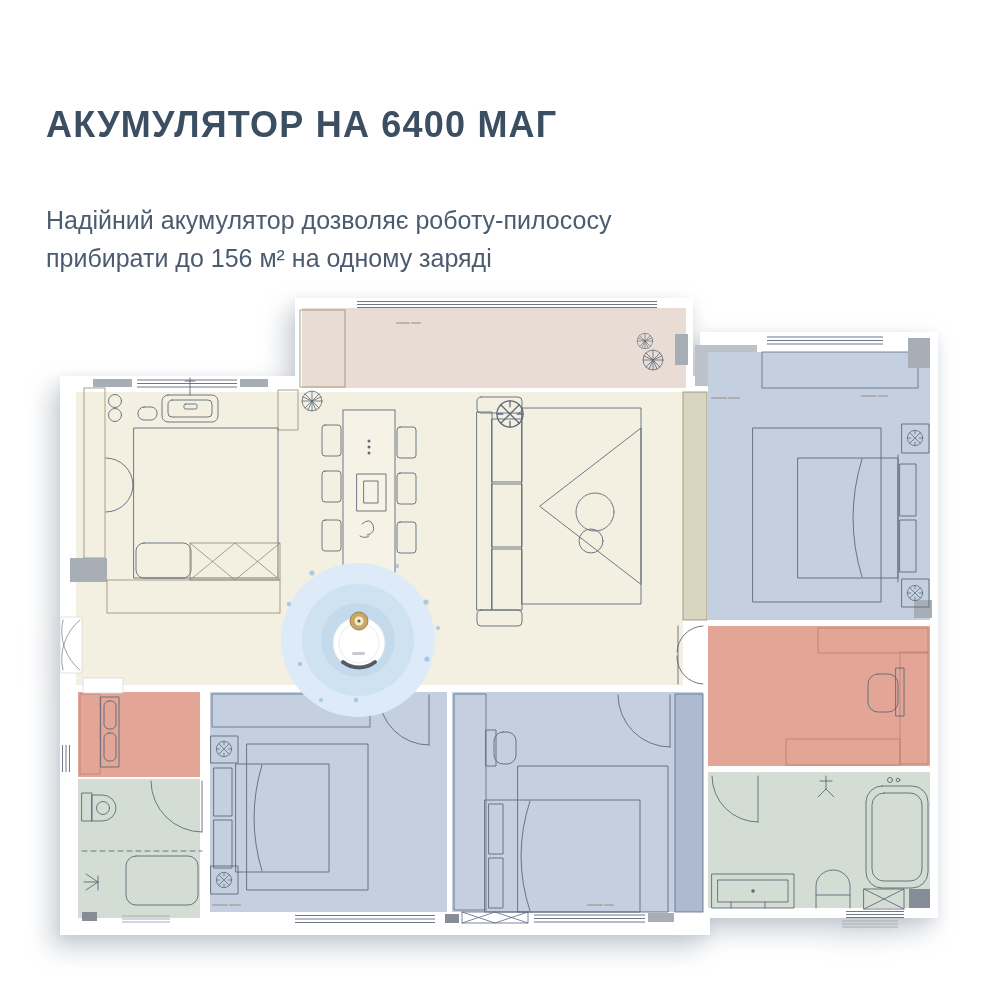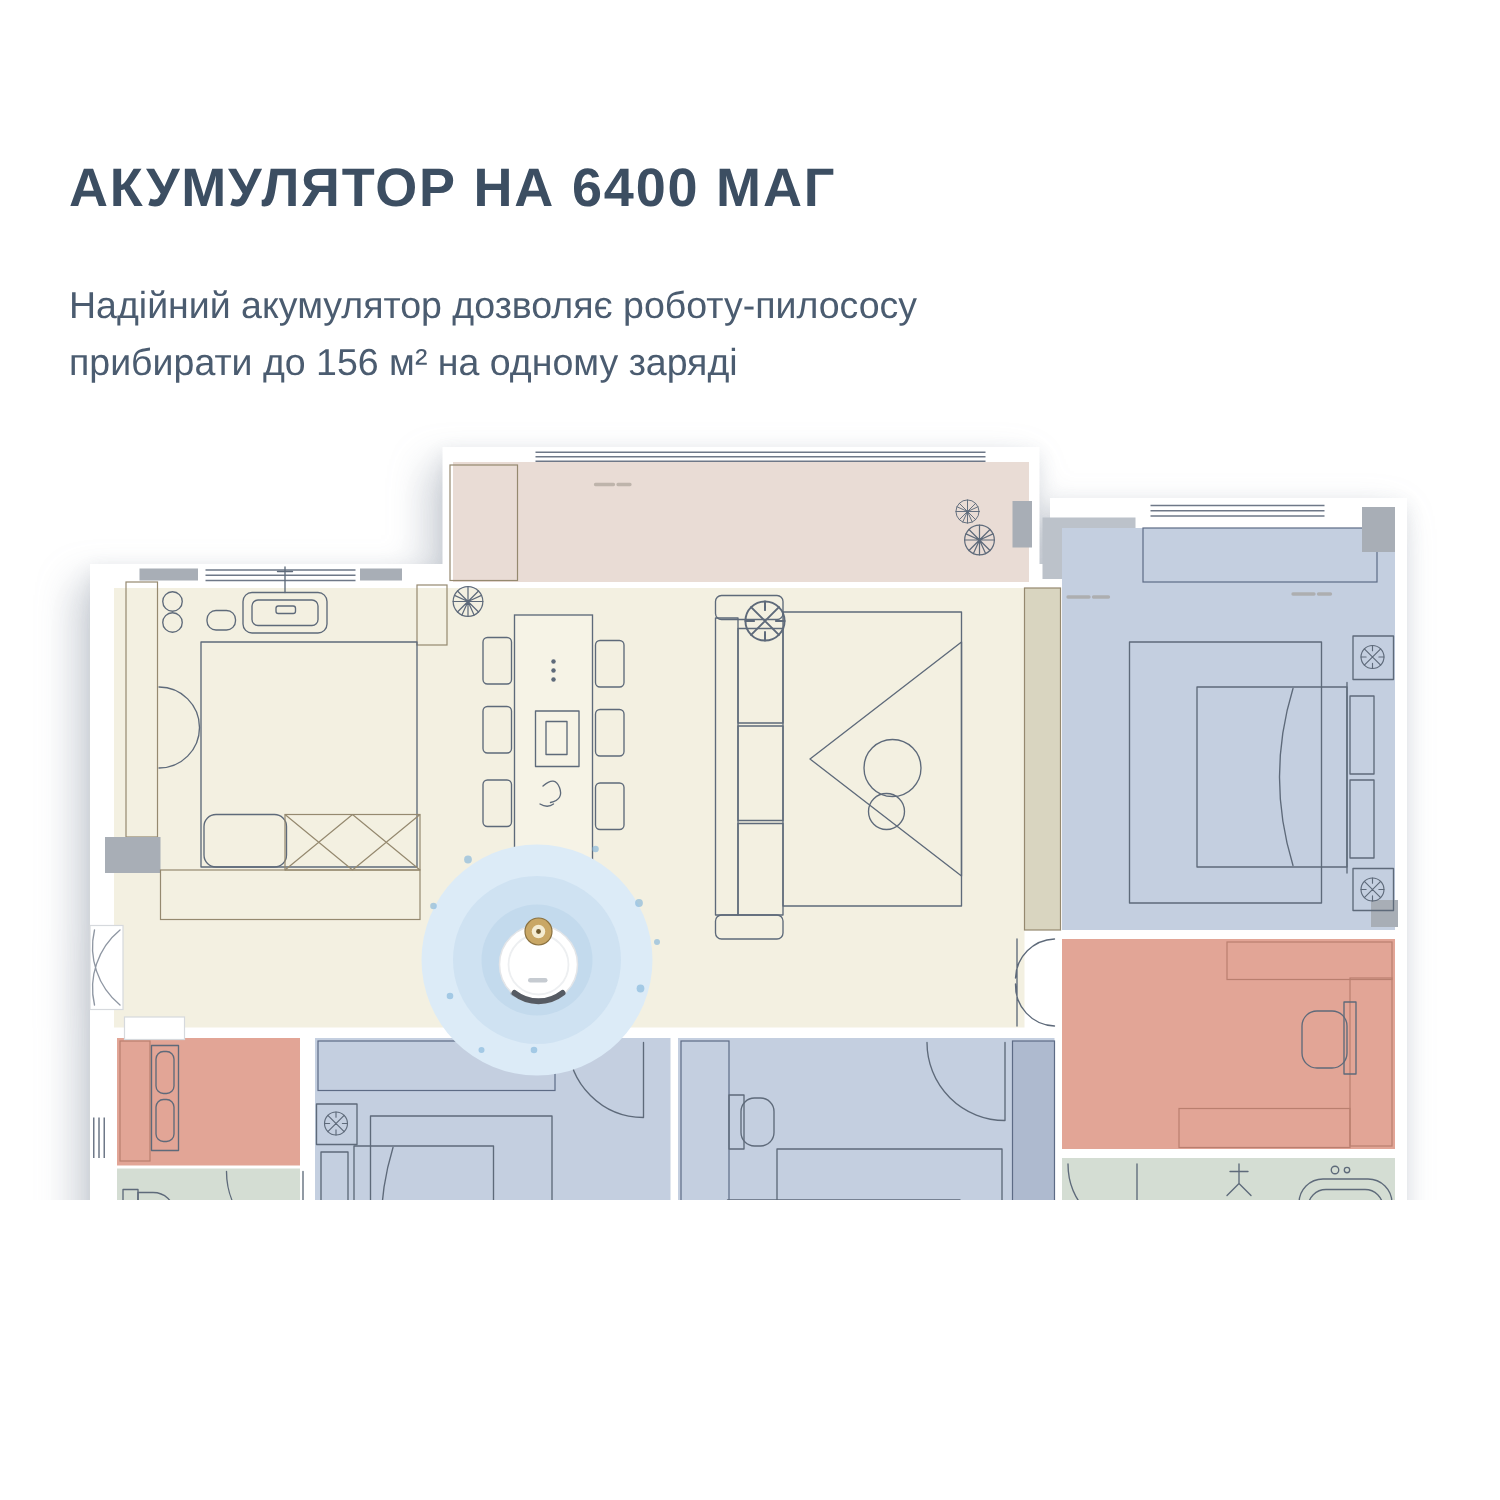--- a/index.html
+++ b/index.html
@@ -1,20 +1,20 @@
 <!DOCTYPE html>
 <html style="--c-background: #ffffff; --c-title: #3c4e62; --c-subtitle: #4b5c70; --c-wall: #ffffff; --c-wall_accent: #a8aeb6; --c-wall_accent_dark: #878d96; --c-wall_block: #bcc2ca; --c-floor_cream: #f3f0e1; --c-floor_balcony: #e9dcd5; --c-floor_blue: #c4cfe0; --c-floor_blue_deep: #aebacf; --c-floor_salmon: #e2a596; --c-floor_green: #d4ddd3; --c-floor_wardrobe: #d9d5c0; --c-island: #f6f3e6; --c-line: #5e6a7a; --c-line_tan: #95896f; --c-line_blue: #5d6b85; --c-line_salmon: #b97f6f; --c-line_window: #6e7888; --c-label_dash: #9b9488; --c-ring_outer: #dcebf7; --c-ring_mid: #cfe2f2; --c-ring_inner: #c3daed; --c-robot_body: #ffffff; --c-robot_turret: #c9a765; --c-robot_turret_inner: #f4ecd2; --c-dot_blue: #85b7dc;"><head>
 <meta charset="utf-8">
 <style>
   html,body{margin:0;padding:0;}
   body{background:var(--c-background,#fff);}
-  .slide{position:relative;width:1000px;height:800px;overflow:hidden;background:var(--c-background,#fff);font-family:"Liberation Sans",sans-serif;border-radius:10px;}
+  .slide{position:relative;width:1000px;height:1000px;overflow:hidden;background:var(--c-background,#fff);font-family:"Liberation Sans",sans-serif;border-radius:10px;}
   .hdr{position:absolute;left:46px;top:104px;}
   .title{margin:0;font-size:36px;font-weight:700;letter-spacing:1.2px;color:var(--c-title);}
-  .sub{margin:40px 0 0 0;font-size:25px;line-height:1.5;font-weight:400;color:var(--c-subtitle);}
+  .sub{margin:56px 0 0 0;font-size:25px;line-height:1.5;font-weight:400;color:var(--c-subtitle);}
   svg.plan{position:absolute;left:0;top:0;width:1000px;height:1000px;display:block;}
   .plan-shadow{filter:drop-shadow(-9px 12px 13px rgba(112,124,142,.33)) drop-shadow(0 4px 6px rgba(112,124,142,.16));}
   .slab{fill:var(--c-wall);}
   .f-cream{fill:var(--c-floor_cream);} .f-balc{fill:var(--c-floor_balcony);}
   .f-blue{fill:var(--c-floor_blue);} .f-blued{fill:var(--c-floor_blue_deep);}
   .f-sal{fill:var(--c-floor_salmon);} .f-grn{fill:var(--c-floor_green);}
   .f-ward{fill:var(--c-floor_wardrobe);} .f-isl{fill:var(--c-island);}
   .acc{fill:var(--c-wall_accent);} .acc-d{fill:var(--c-wall_accent_dark);} .acc-l{fill:var(--c-wall_block);}
   .ln{fill:none;stroke:var(--c-line);stroke-width:.9;stroke-linecap:round;stroke-linejoin:round;}
   .tan{fill:none;stroke:var(--c-line_tan);stroke-width:.8;}

